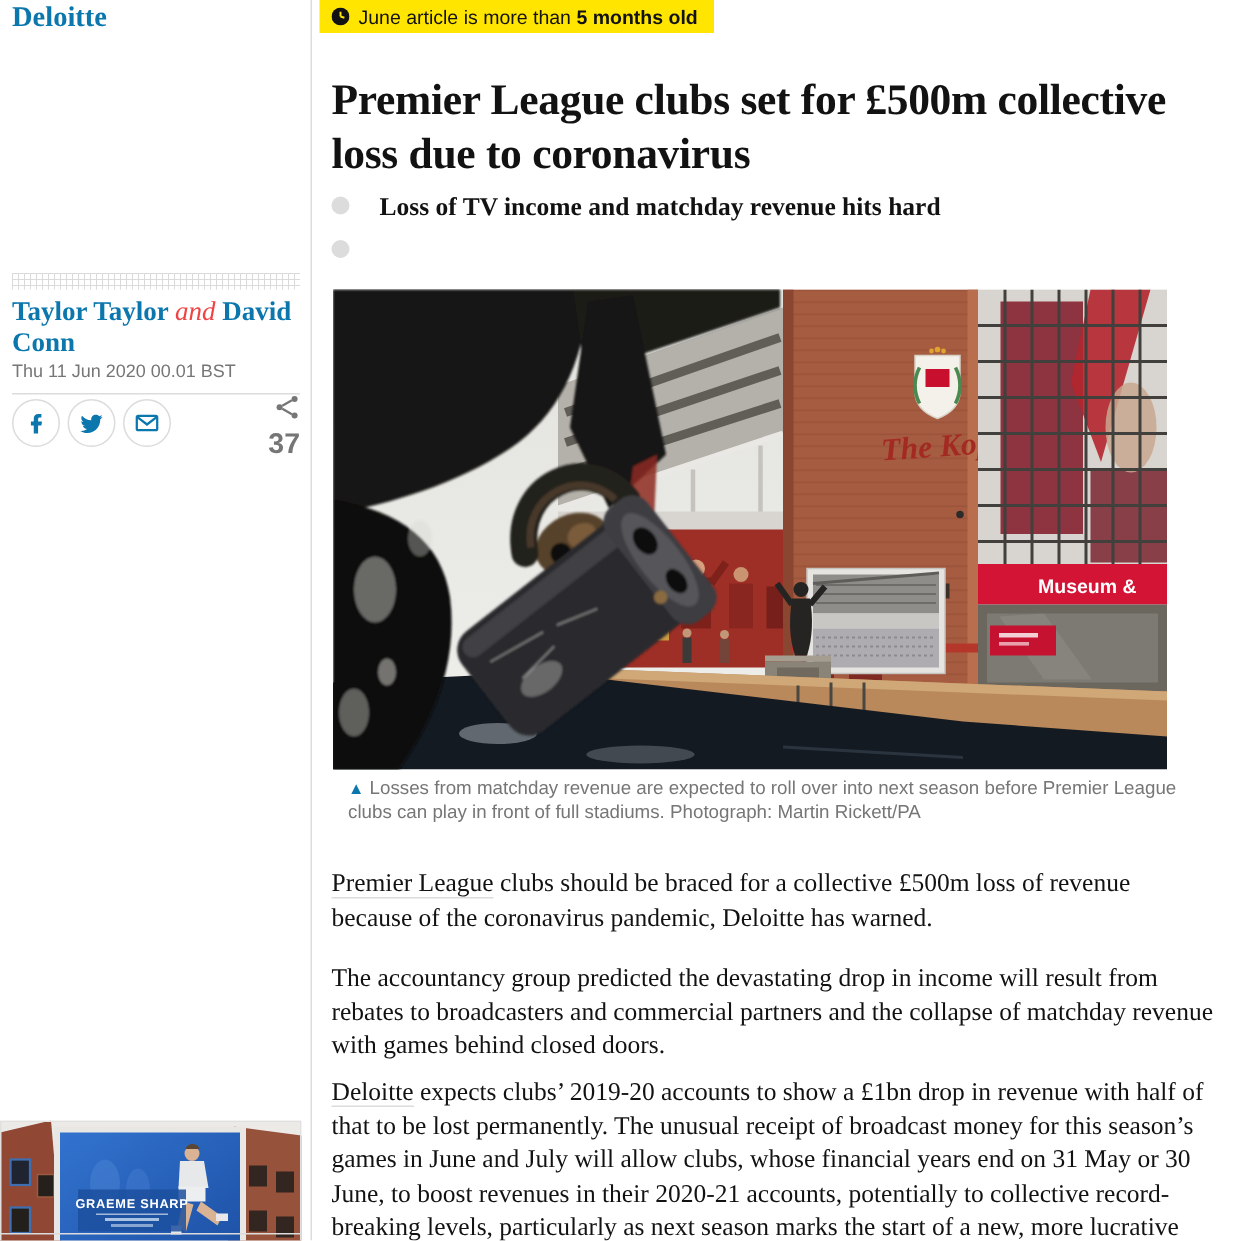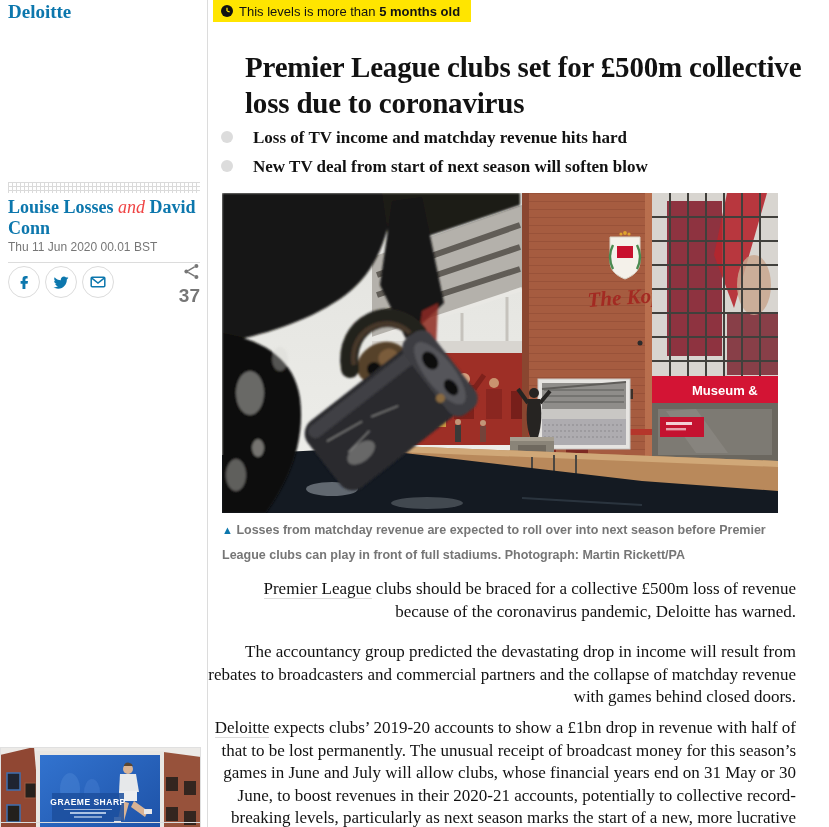--- a/index.html
+++ b/index.html
@@ -27,44 +27,44 @@
     display:flex;align-items:center;justify-content:center;padding:0;cursor:pointer;}
   .share{position:absolute;left:162px;top:263px;width:38px;text-align:right;}
   .share-count{font-size:19px;font-weight:700;color:#767676;margin-top:1px;}
   .thumb{position:absolute;left:0;top:701px;width:201px;height:116px;display:block;margin-top:46px;}
   .cutline{position:absolute;left:0;top:822px;width:201px;height:1px;background:#dcdcdc;}
   
   .banner{position:absolute;left:213px;top:0;height:22px;background:#ffe500;display:flex;
     align-items:center;gap:6px;padding:0 11px 0 8px;font-size:13px;color:#121212;white-space:nowrap;}
   .banner b{font-weight:700;}
   .headline{position:absolute;left:221px;top:30px;width:575px;font-family:"Liberation Serif",serif;
-    font-size:29px;line-height:36px;font-weight:700;letter-spacing:-0.2px;color:#121212;margin-left:24px;}
+    font-size:29px;line-height:36px;font-weight:700;letter-spacing:-0.2px;color:#121212;}
   .standfirst{position:absolute;left:221px;top:127px;width:560px;}
   .bullet-row{display:flex;align-items:flex-start;gap:20px;margin-bottom:8px;}
   .bullet-dot{width:12px;height:12px;border-radius:50%;background:#dcdcdc;margin-top:4px;flex:none;}
   .bullet-text{font-family:"Liberation Serif",serif;font-weight:700;font-size:17px;line-height:21px;}
   .photo{position:absolute;left:222px;top:193px;width:556px;height:320px;margin:0;}
-  .caption{position:absolute;left:222px;top:518px;width:582px;font-size:12.5px;line-height:25px;color:#767676;font-weight:bold;}
+  .caption{position:absolute;left:232px;top:518px;width:582px;font-size:12.5px;line-height:15px;color:#767676;}
   .caption .tri{color:#0c77ad;font-size:11px;}
-  .para{position:absolute;left:208px;width:588px;font-family:"Liberation Serif",serif;
-    font-size:17px;line-height:22.5px;color:#121212;text-align:right;}
+  .para{position:absolute;left:221px;width:588px;font-family:"Liberation Serif",serif;
+    font-size:17px;line-height:22.5px;color:#121212;}
   .para a{color:#121212;text-decoration:none;border-bottom:1px solid #dcdcdc;}
   #p1{top:561px;} #p2{top:624px;} #p3{top:700px;}
 </style>
 </head>
 <body>
 
 <div class="v-divider"></div>
 
 <a class="section-label">Deloitte</a>
 
 <div class="dotgrid"></div>
 
 <div class="byline">
-  <a>Louise Losses</a>
+  <a>Taylor Taylor</a>
   <span class="and">and</span>
   <a>David Conn</a>
 </div>
 
 <div class="dateline">Thu 11 Jun 2020 00.01 BST</div>
 <div class="sb-divider"></div>
 
 <div class="social">
   <button class="icon-btn">
     <svg width="18" height="18" viewBox="0 0 18 18">
@@ -151,34 +151,33 @@
   </svg>
 </a>
 <div class="cutline"></div>
 
 <div class="banner">
   <svg width="12" height="12" viewBox="0 0 12 12">
     <circle cx="6" cy="6" r="6" fill="#121212"></circle>
     <path d="M6 6 V2.8 M6 6 L8.6 6.8" stroke="#ffe500" stroke-width="1.3" fill="none"></path>
   </svg>
   <span>
-    <span>This levels is more than</span> <b>5 months old</b>
+    <span>June article is more than</span> <b>5 months old</b>
   </span>
 </div>
 
 <h1 class="headline">Premier League clubs set for £500m collective loss due to coronavirus</h1>
 
 <div class="standfirst">
   <div class="bullet-row">
     <span class="bullet-dot"></span>
     <span class="bullet-text">Loss of TV income and matchday revenue hits hard</span>
   </div>
   <div class="bullet-row">
     <span class="bullet-dot"></span>
-    <span class="bullet-text">New TV deal from start of next season will soften blow</span>
   </div>
 </div>
 
 <figure class="photo">
 <svg width="556" height="320" viewBox="0 0 556 320">
   <defs>
     <linearGradient id="sky" x1="0" y1="0" x2="0" y2="1">
       <stop offset="0" stop-color="#e2e2de"></stop>
           <stop offset="1" stop-color="#efefeb"></stop>
     </linearGradient>

